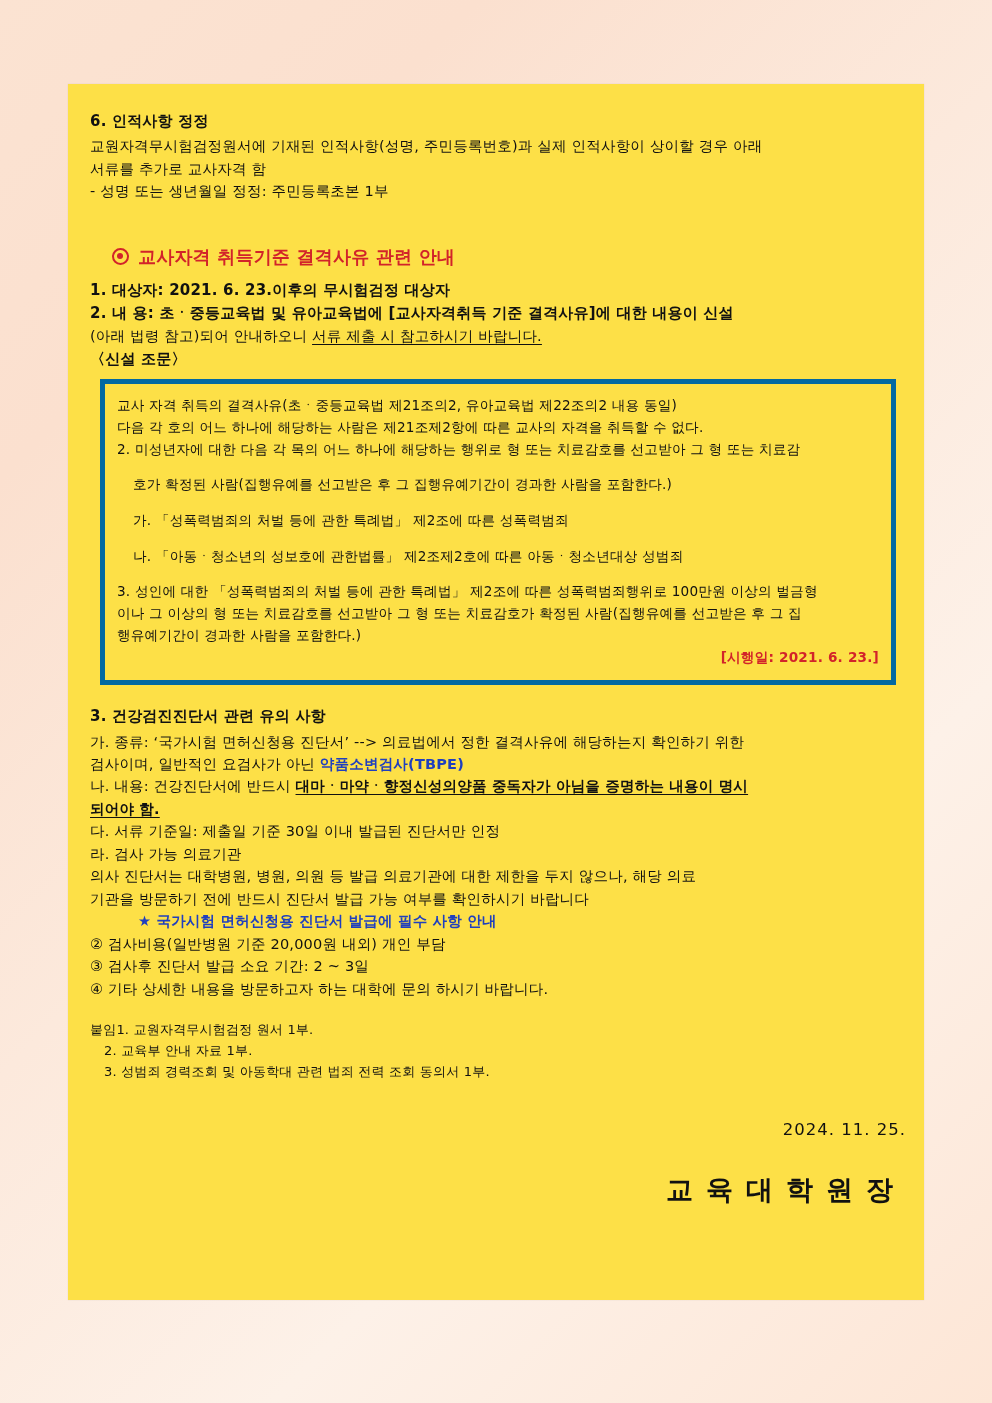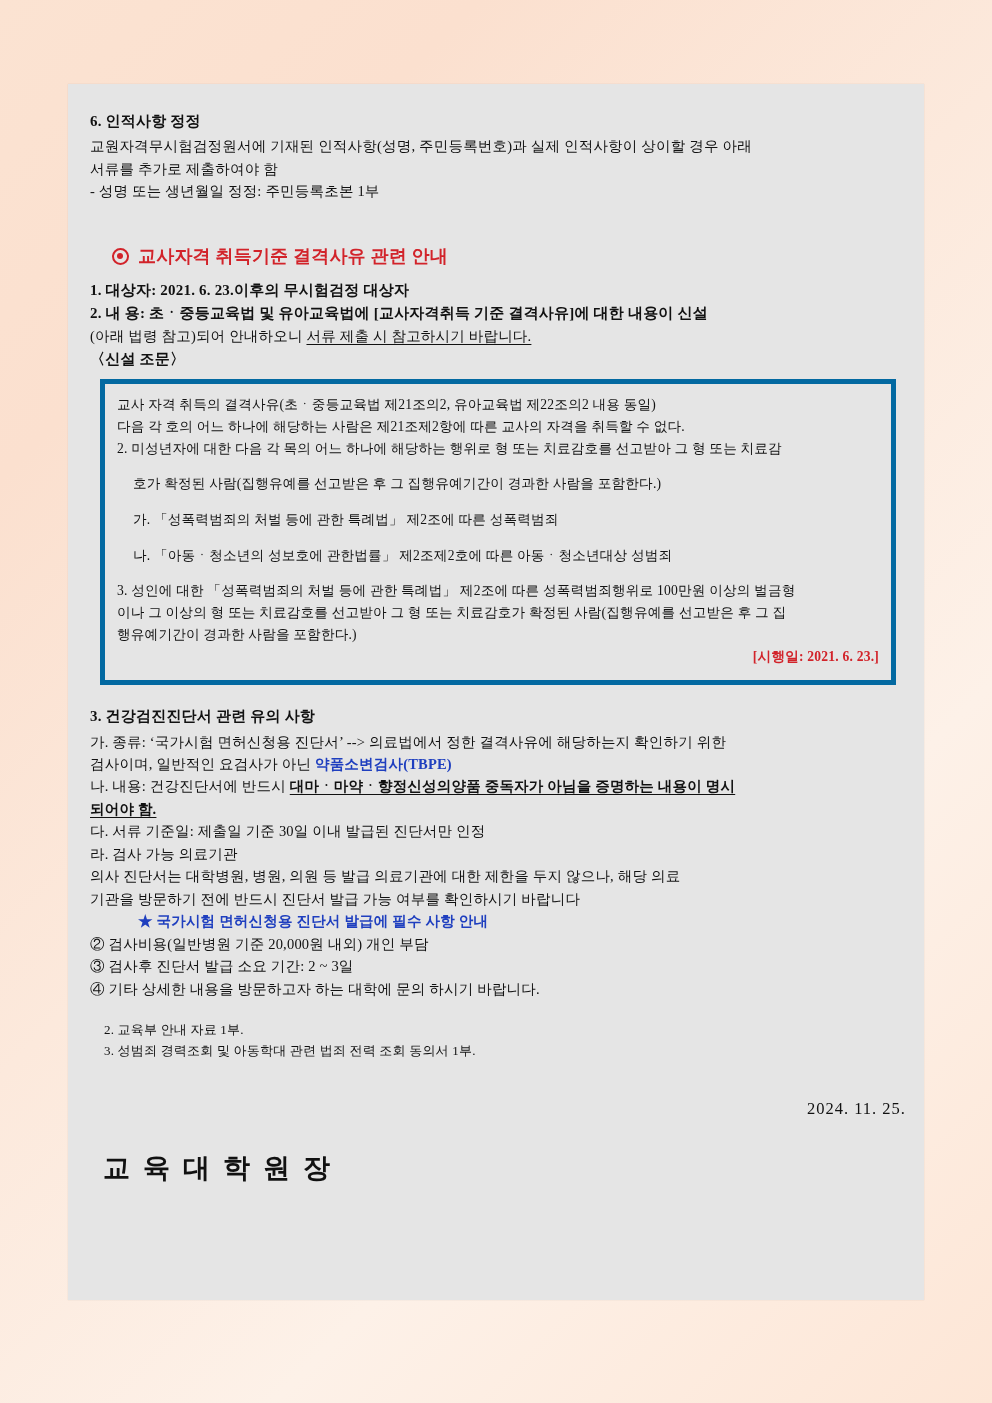--- a/index.html
+++ b/index.html
@@ -12,23 +12,22 @@
     background: linear-gradient(135deg, #fbe3d2 0%, #fbe0cf 20%, #fce9dc 45%, #fdf1e8 70%, #fde6d6 100%);
     font-family: "DejaVu Sans", "Liberation Sans", sans-serif;
     overflow: hidden;
   }
   .page {
     position: absolute;
     left: 68px;
     top: 84px;
     width: 856px;
     height: 1216px;
-    background: #e5e5e5;
+    background: #fde047;
     box-shadow: 0 0 1px rgba(0,0,0,0.15);
-    font-family: Liberation Serif, serif;
   }
   .content {
     position: absolute;
     left: 22px;
     top: 26px;
     width: 816px;
     font-size: 14.5px;
     line-height: 1.55;
     color: #111111;
     letter-spacing: 0.2px;
@@ -98,37 +97,37 @@
     line-height: 1.6;
   }
   .attach .a-ind { margin-left: 14px; }
   .date-line {
     text-align: right;
     font-size: 16.5px;
     margin-top: 34px;
     letter-spacing: 1px;
   }
   .signer {
-    text-align: left;
+    text-align: right;
     font-size: 27px;
     font-weight: bold;
     letter-spacing: 13px;
     padding-left: 13px;
   }
   .num-head { font-weight: bold; font-size: 15px; }
 </style>
 </head>
 <body>
 
 <div class="page">
   <div class="content">
 
     <p class="sec-title">6. 인적사항 정정</p>
     <p class="p ind1">교원자격무시험검정원서에 기재된 인적사항(성명, 주민등록번호)과 실제 인적사항이 상이할 경우 아래</p>
-    <p class="p ind1">서류를 추가로 제출하여야 함</p>
+    <p class="p ind1">서류를 추가로 교사자격 함</p>
     <p class="p ind1">- 성명 또는 생년월일 정정: 주민등록초본 1부</p>
 
     <div class="gap-md"></div>
 
     <div class="red-head">
       <span class="bullet-circle"></span>
       <span>교사자격 취득기준 결격사유 관련 안내</span>
     </div>
 
     <div class="gap-sm"></div>
@@ -169,20 +168,21 @@
     <p class="p ind3">의사 진단서는 대학병원, 병원, 의원 등 발급 의료기관에 대한 제한을 두지 않으나, 해당 의료</p>
     <p class="p ind3">기관을 방문하기 전에 반드시 진단서 발급 가능 여부를 확인하시기 바랍니다</p>
     <p class="p star-line">★ 국가시험 면허신청용 진단서 발급에 필수 사항 안내</p>
     <p class="p ind5">② 검사비용(일반병원 기준 20,000원 내외) 개인 부담</p>
     <p class="p ind5">③ 검사후 진단서 발급 소요 기간: 2 ~ 3일</p>
     <p class="p ind5">④ 기타 상세한 내용을 방문하고자 하는 대학에 문의 하시기 바랍니다.</p>
 
     <div class="gap-md"></div>
 
     <div class="attach">
+      <p class="p">붙임1. 교원자격무시험검정 원서 1부.</p>
       <p class="p a-ind">2. 교육부 안내 자료 1부.</p>
       <p class="p a-ind">3. 성범죄 경력조회 및 아동학대 관련 법죄 전력 조회 동의서 1부.</p>
     </div>
 
     <p class="date-line">2024. 11. 25.</p>
     <p class="signer">교육대학원장</p>
 
   </div>
 </div>
 

